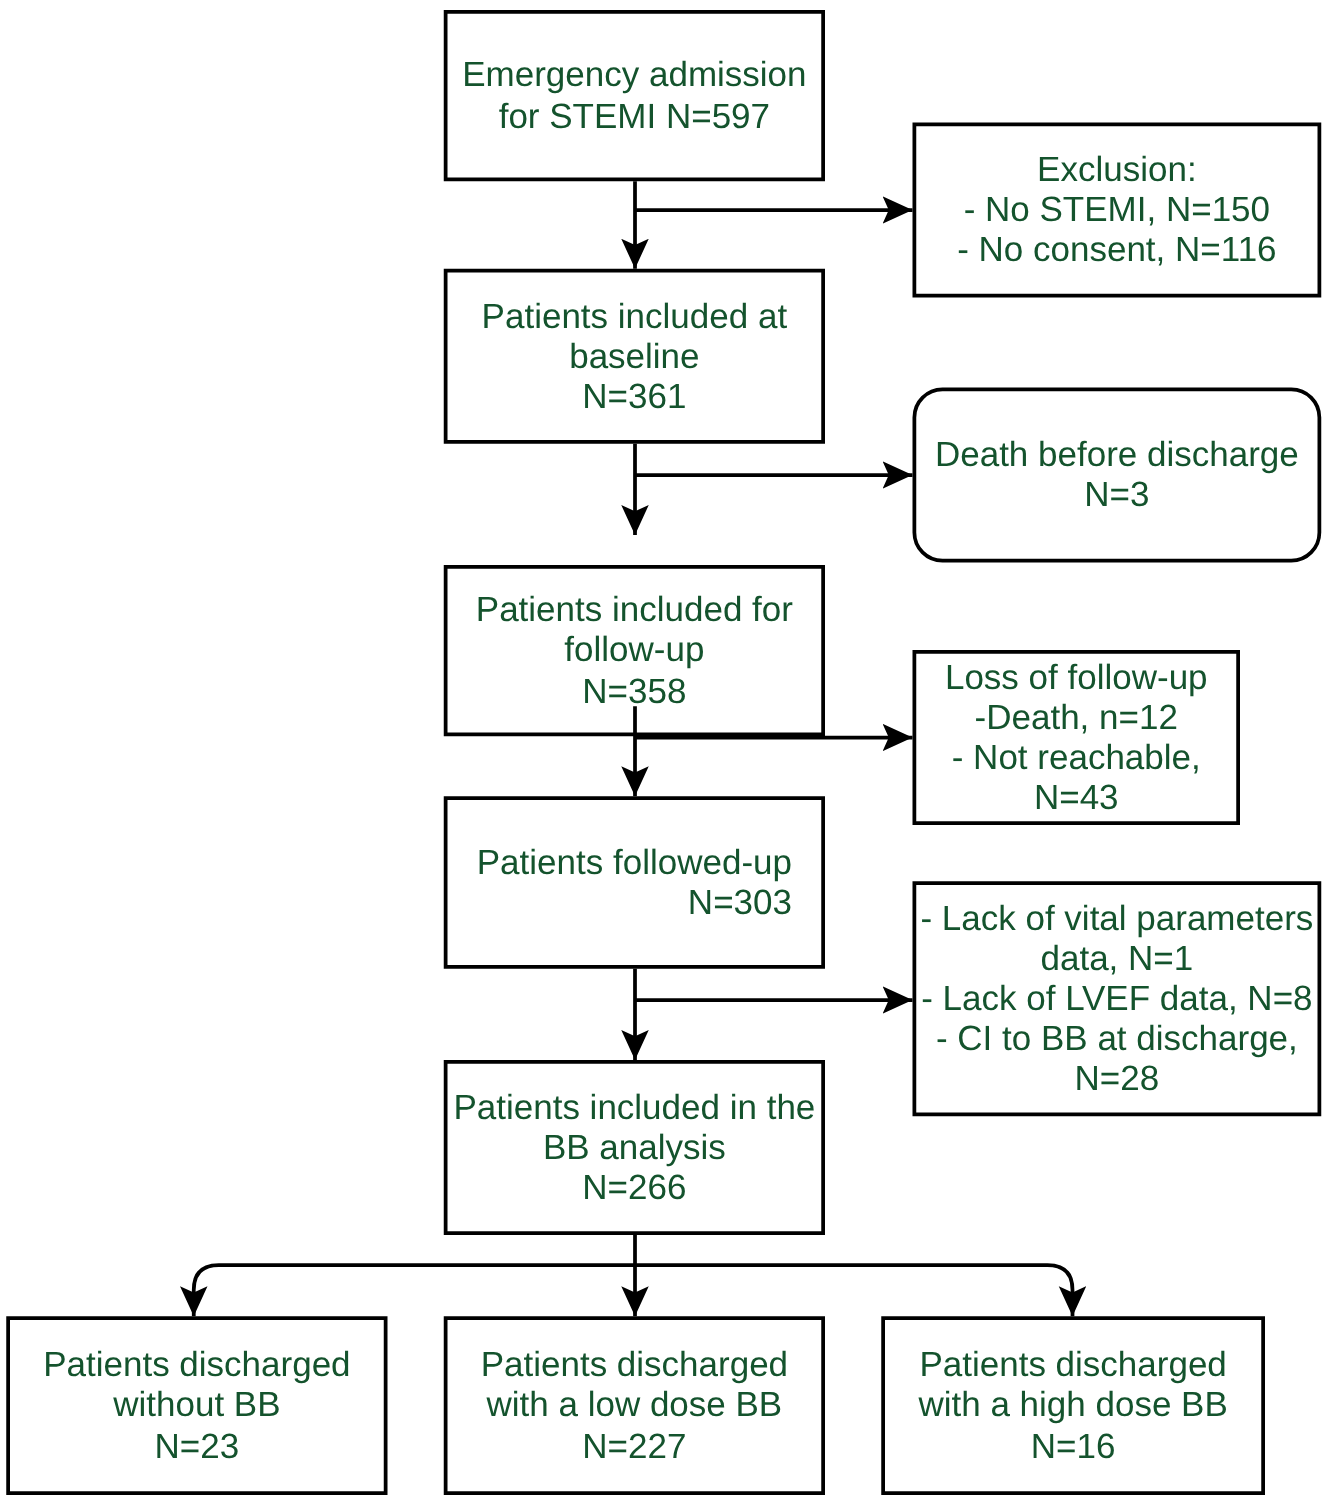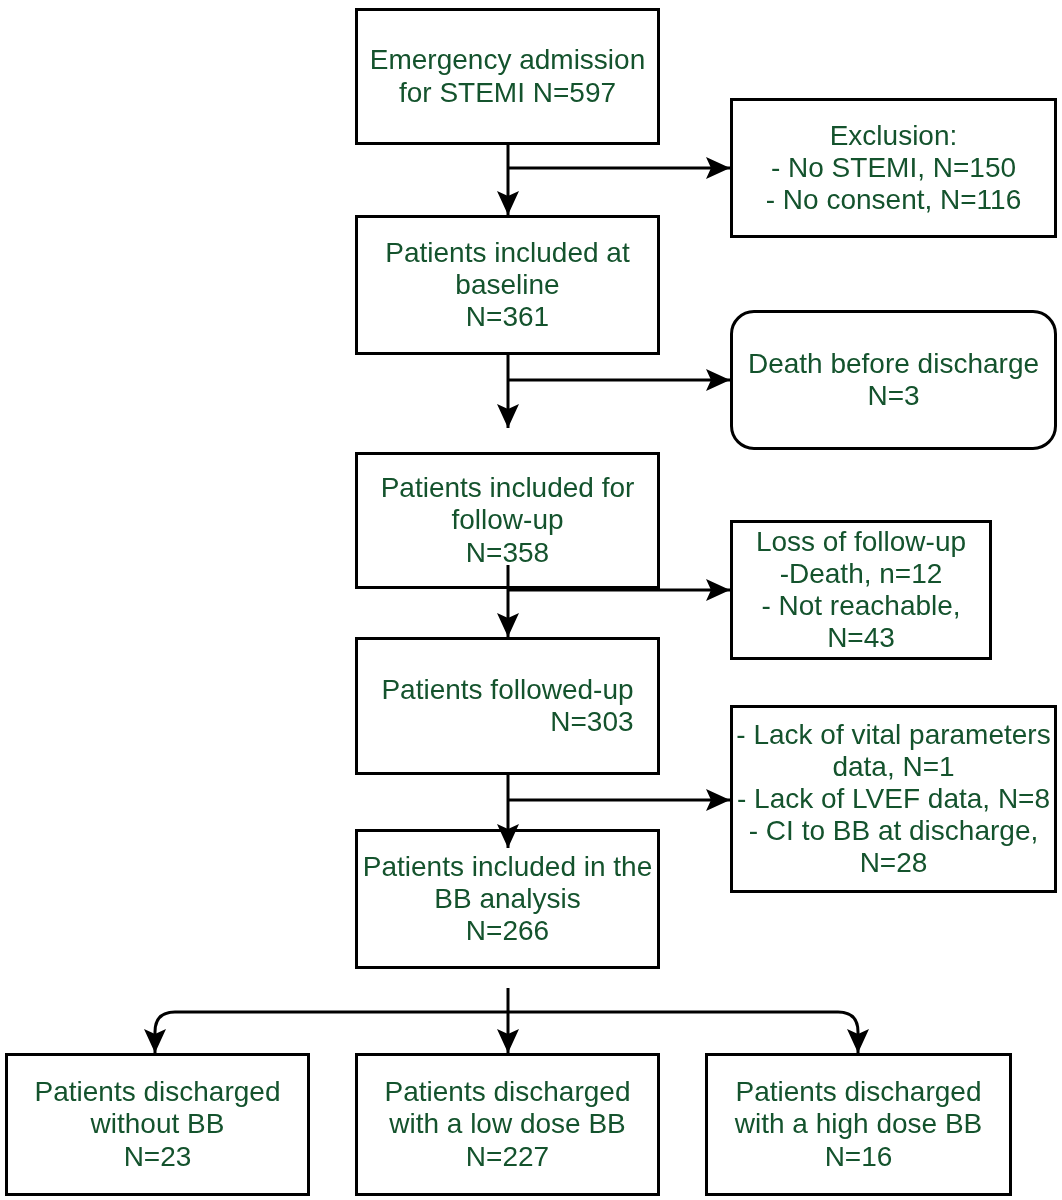--- a/index.html
+++ b/index.html
@@ -32,21 +32,21 @@
     left: 0; top: 0;
     width: 1062px; height: 1200px;
     z-index: 2;
     pointer-events: none;
   }
   
   .b-main1 { left: 355px; top: 8px;   width: 305px; height: 137px; }
   .b-main2 { left: 355px; top: 215px; width: 305px; height: 140px; }
   .b-main3 { left: 355px; top: 428px; width: 305px; height: 137px; margin-top: 24px; }
   .b-main4 { left: 355px; top: 637px; width: 305px; height: 138px; text-align: right; }
-  .b-main5 { left: 355px; top: 829px; width: 305px; height: 140px; }
+  .b-main5 { left: 355px; top: 848px; width: 305px; height: 140px; }
   
   .b-side1 { left: 730px; top: 98px;  width: 327px; height: 140px; }
   .b-side2 { left: 730px; top: 310px; width: 327px; height: 140px; border-radius: 24px; }
   .b-side3 { left: 730px; top: 520px; width: 262px; height: 140px; }
   .b-side4 { left: 730px; top: 705px; width: 327px; height: 188px; }
   
   .b-bot1  { left: 5px;   top: 1053px; width: 305px; height: 143px; }
   .b-bot2  { left: 355px; top: 1053px; width: 305px; height: 143px; }
   .b-bot3  { left: 705px; top: 1053px; width: 307px; height: 143px; }
 </style>

